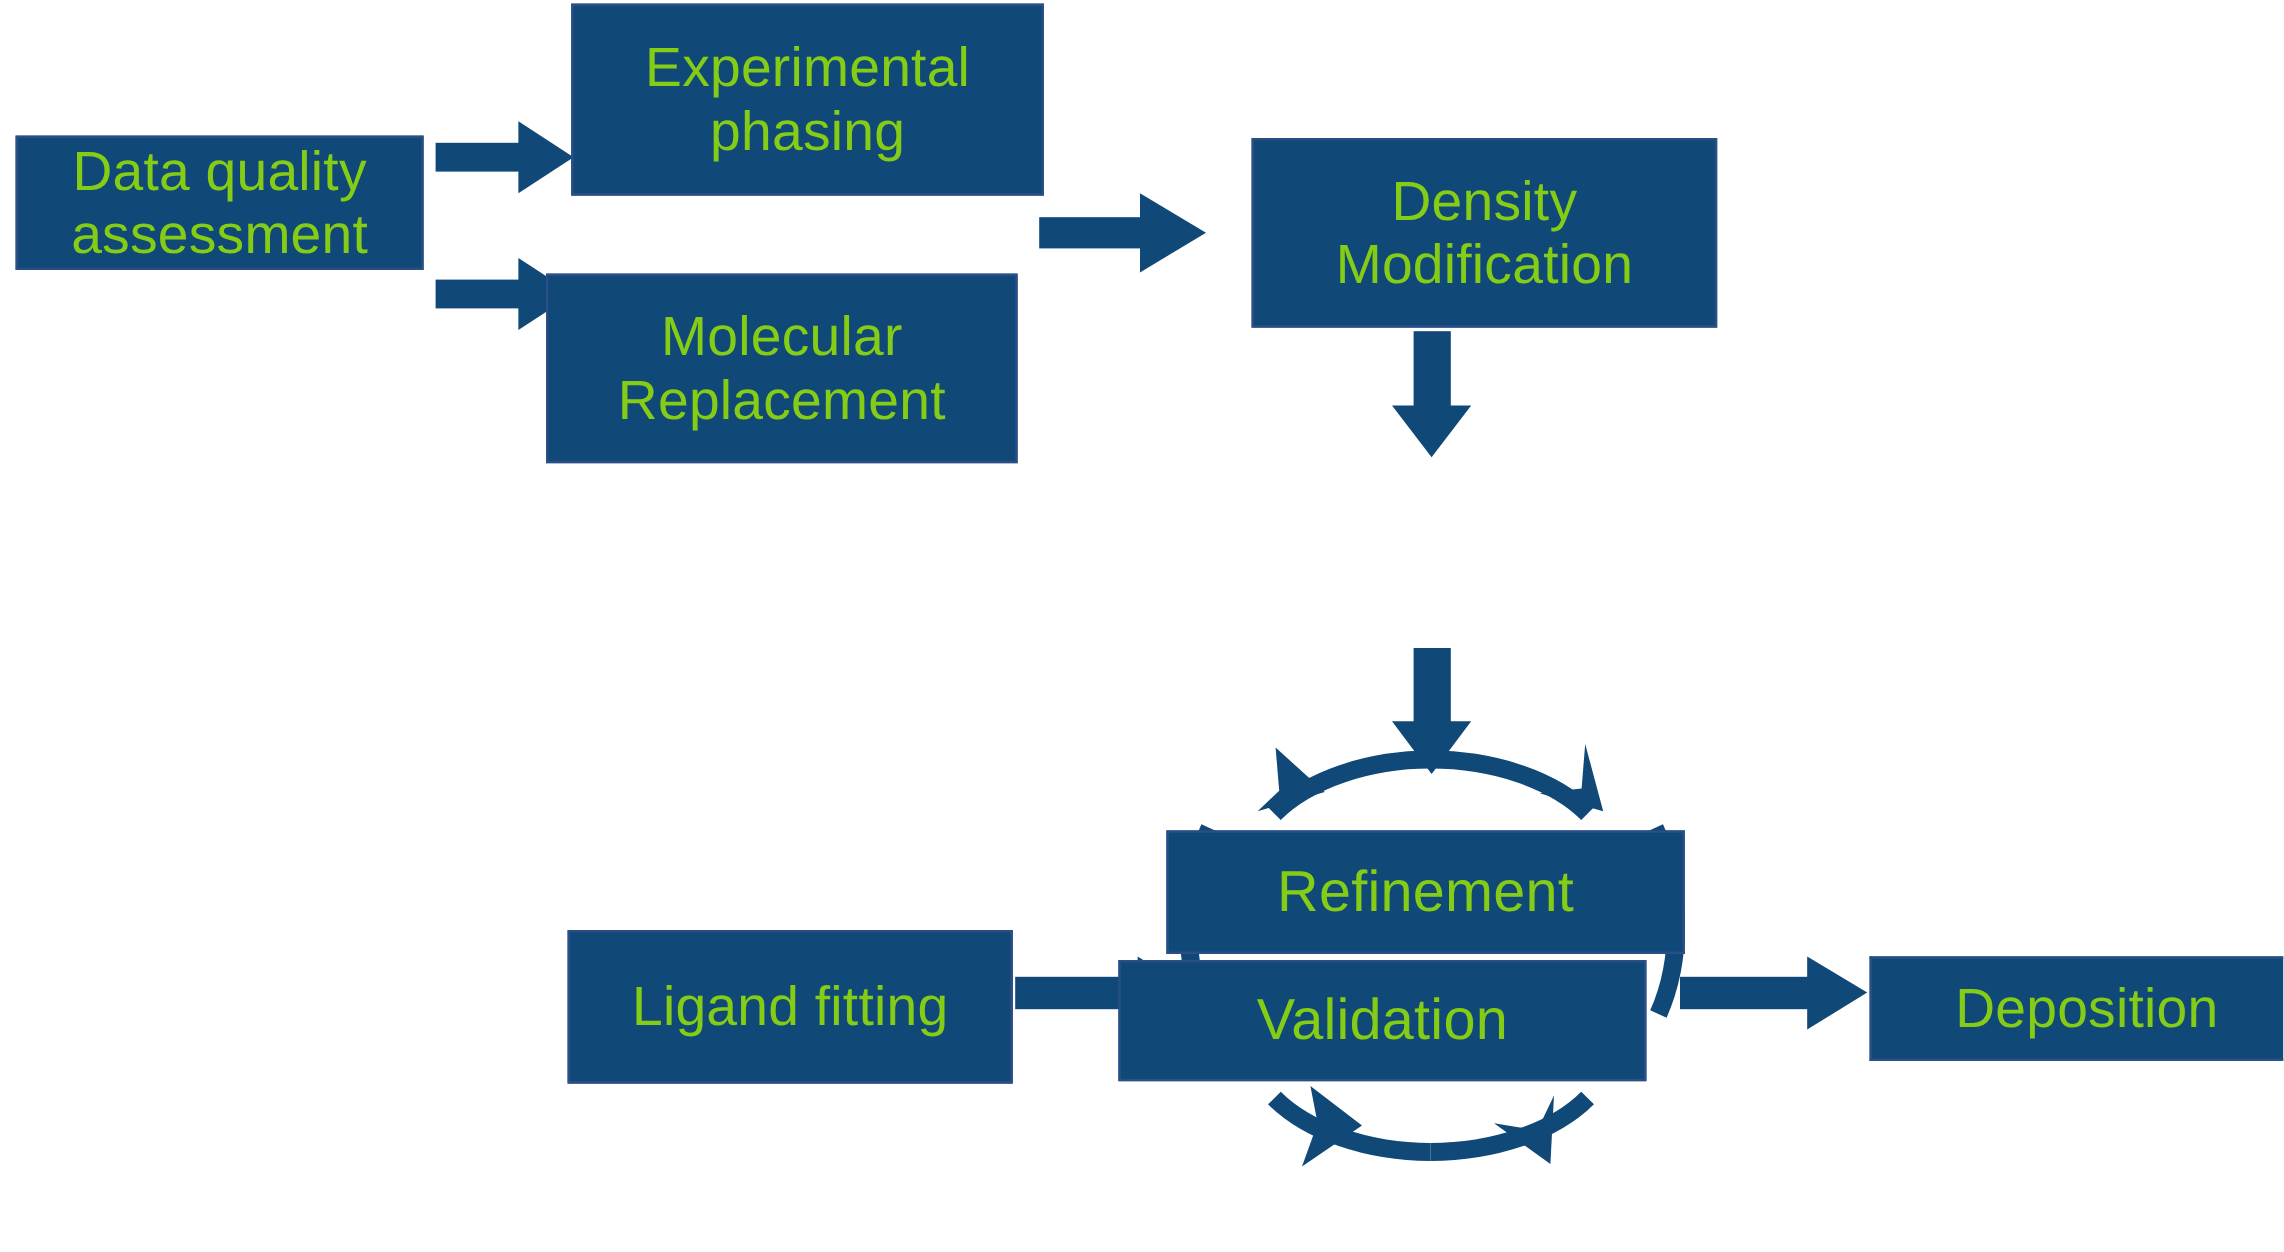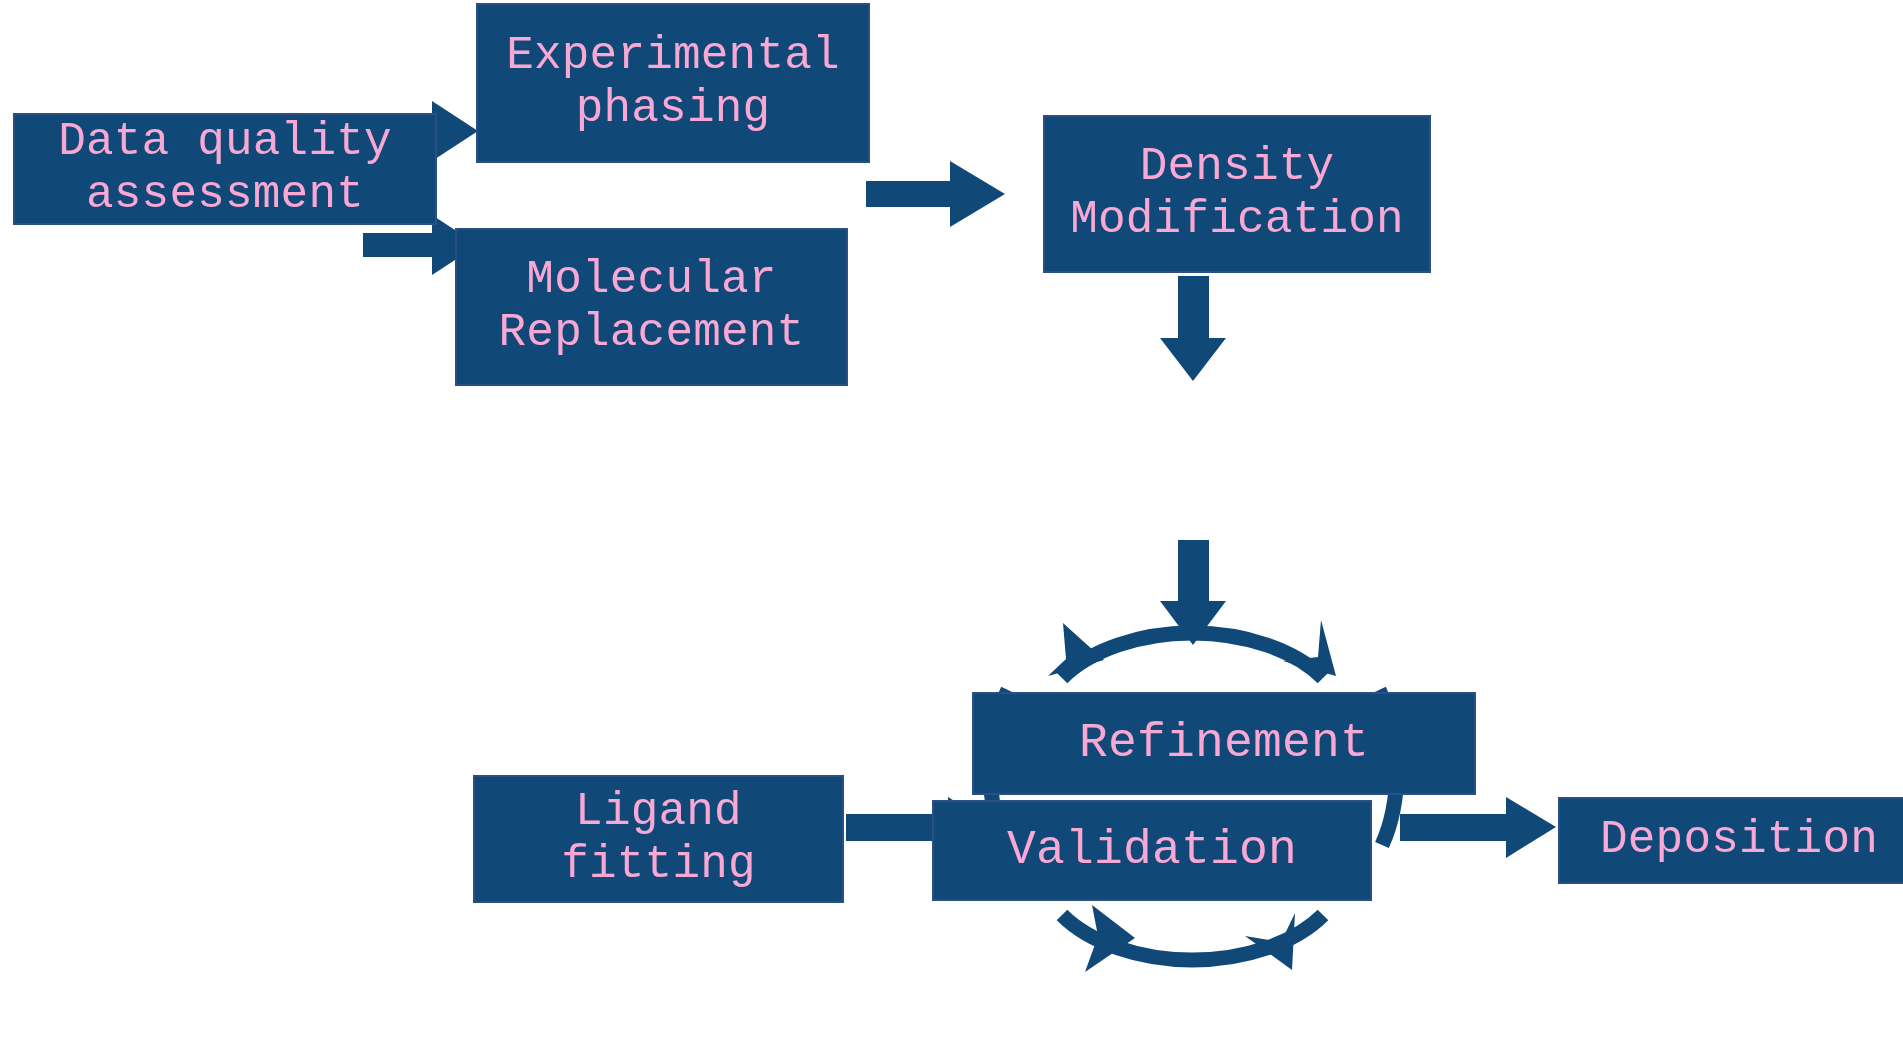--- a/index.html
+++ b/index.html
@@ -15,58 +15,57 @@
     width: 1903px;
     height: 1043px;
     background: #ffffff;
     overflow: hidden;
   }
   .node {
     position: absolute;
     box-sizing: border-box;
     background: #104878;
     border: 2px solid #2a4f86;
-    color: #f9a8d4;
+    color: #84cc16;
     display: flex;
     align-items: center;
     justify-content: center;
     text-align: center;
     line-height: 1.16;
     font-size: 46px;
     font-weight: 400;
     letter-spacing: 0.2px;
     white-space: pre-line;
     z-index: 5;
-    font-family: Liberation Mono, monospace;
   }
   .cycle-svg {
     position: absolute;
     left: 0;
     top: 0;
     width: 1903px;
     height: 1043px;
     z-index: 2;
     pointer-events: none;
   }
   .arrow-svg {
     position: absolute;
     left: 0;
     top: 0;
     width: 1903px;
     height: 1043px;
     z-index: 3;
     pointer-events: none;
   }
   
-  #n-dqa      { left: 13px;   top: 113px; width: 424px; height: 112px; }
+  #n-dqa      { left: 13px;   top: 113px; width: 340px; height: 112px; }
   #n-exp      { left: 476px;  top: 3px;   width: 394px; height: 160px; }
   #n-mr       { left: 455px;  top: 228px; width: 393px; height: 158px; }
   #n-dm       { left: 1003px; top: 115px; width: 388px; height: 158px; margin-left: 40px; }
   #n-model    { left: 1002px; top: 382px; width: 389px; height: 156px; }
-  #n-refine   { left: 972px;  top: 692px; width: 504px; height: 103px;
+  #n-refine   { left: 972px;  top: 692px; width: 432px; height: 103px;
                 font-size: 48px; z-index: 6; }
   #n-validate { left: 932px;  top: 800px; width: 440px; height: 101px;
                 font-size: 48px; z-index: 6; }
   #n-ligand   { left: 473px;  top: 775px; width: 371px; height: 128px; }
   #n-depo     { left: 1558px; top: 797px; width: 345px; height: 87px;
                 border-right: none; padding-left: 15px; }
 </style>
 </head>
 <body>
 

